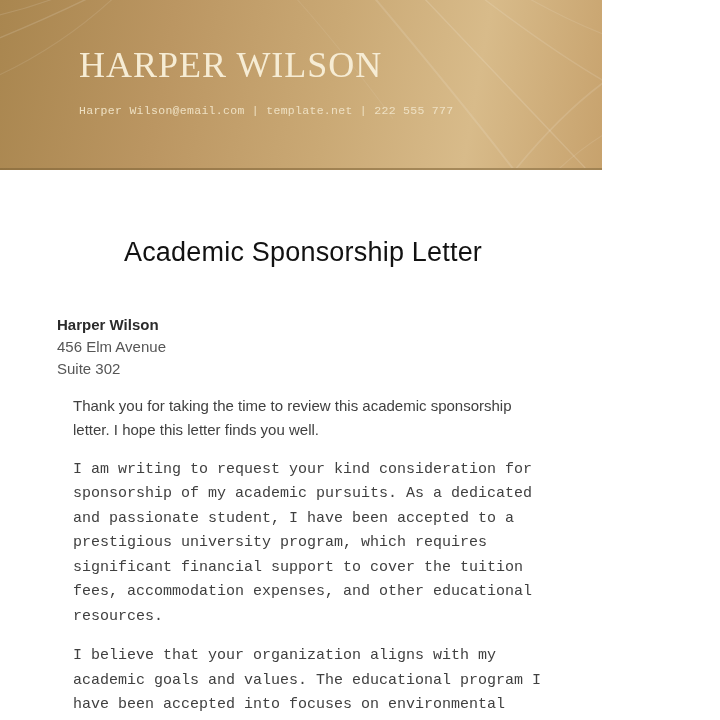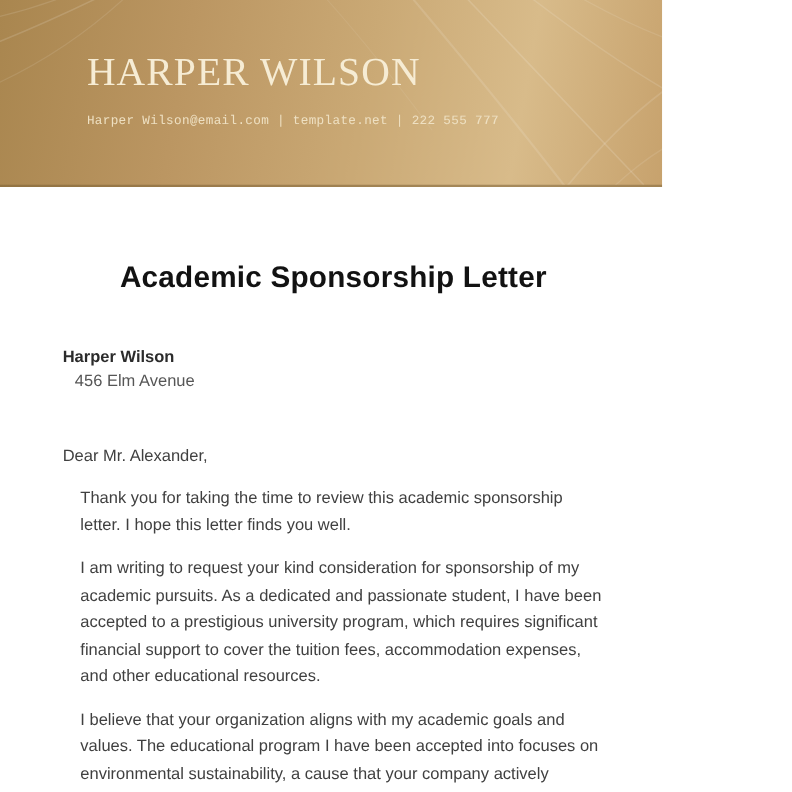--- a/index.html
+++ b/index.html
@@ -58,52 +58,51 @@
     color: var(--banner-text-dim, #eee0c2);
   }
   
   .content {
     padding: 0 53px 0 57px;
   }
   .title {
     margin: 68px 0 16px 0;
     text-align: center;
     font-size: 27px;
-    font-weight: 700;
+    font-weight: 400;
     line-height: 1.1;
     color: var(--title-text, #121212);
     letter-spacing: 0.2px;
   }
   .address {
     margin-top: 46px;
     font-size: 15px;
     line-height: 22px;
   }
   .addr-name {
     font-weight: 700;
     color: var(--strong-text, #2b2b2b);
   }
   .addr-line {
     color: var(--muted-text, #565656);
-    margin-left: 11px;
   }
   .salutation {
     margin: 45px 0 0 0;
     font-size: 15px;
     line-height: 24.5px;
     color: var(--body-text, #404040);
   }
   .para {
     margin: 14px 0 0 16px;
     font-size: 15px;
     line-height: 24.5px;
     color: var(--body-text, #404040);
     max-width: 612px;
   }
-  .para + .para { margin-top: 15px; }
+  .para + .para { margin-top: 15px; font-family: Liberation Mono, monospace; }
 </style>
 </head>
 <body>
 
 <div class="page">
 
   <header class="banner">
     <svg class="contours" viewBox="0 0 720 170" preserveAspectRatio="none" aria-hidden="true">
       <g fill="none" stroke="#ffffff">
         <path d="M -20 45 Q 60 18 130 -12" stroke-width="1.5" opacity="0.14"></path>
@@ -123,23 +122,23 @@
       <div class="banner-contact">Harper Wilson@email.com | template.net | 222 555 777</div>
     </div>
   </header>
 
   <main class="content">
     <h2 class="title">Academic Sponsorship Letter</h2>
 
     <div class="address">
       <div class="addr-name">Harper Wilson</div>
       <div class="addr-line">456 Elm Avenue</div>
+      <div class="addr-line">Suite 302</div>
     </div>
 
-    <p class="salutation">Dear Mr. Alexander,</p>
 
     <p class="para">Thank you for taking the time to review this academic sponsorship letter. I hope this letter finds you well.</p>
 
     <p class="para">I am writing to request your kind consideration for sponsorship of my academic pursuits. As a dedicated and passionate student, I have been accepted to a prestigious university program, which requires significant financial support to cover the tuition fees, accommodation expenses, and other educational resources.</p>
 
     <p class="para">I believe that your organization aligns with my academic goals and values. The educational program I have been accepted into focuses on environmental sustainability, a cause that your company actively supports. By sponsoring my education, you would</p>
   </main>
 
 </div>
 

